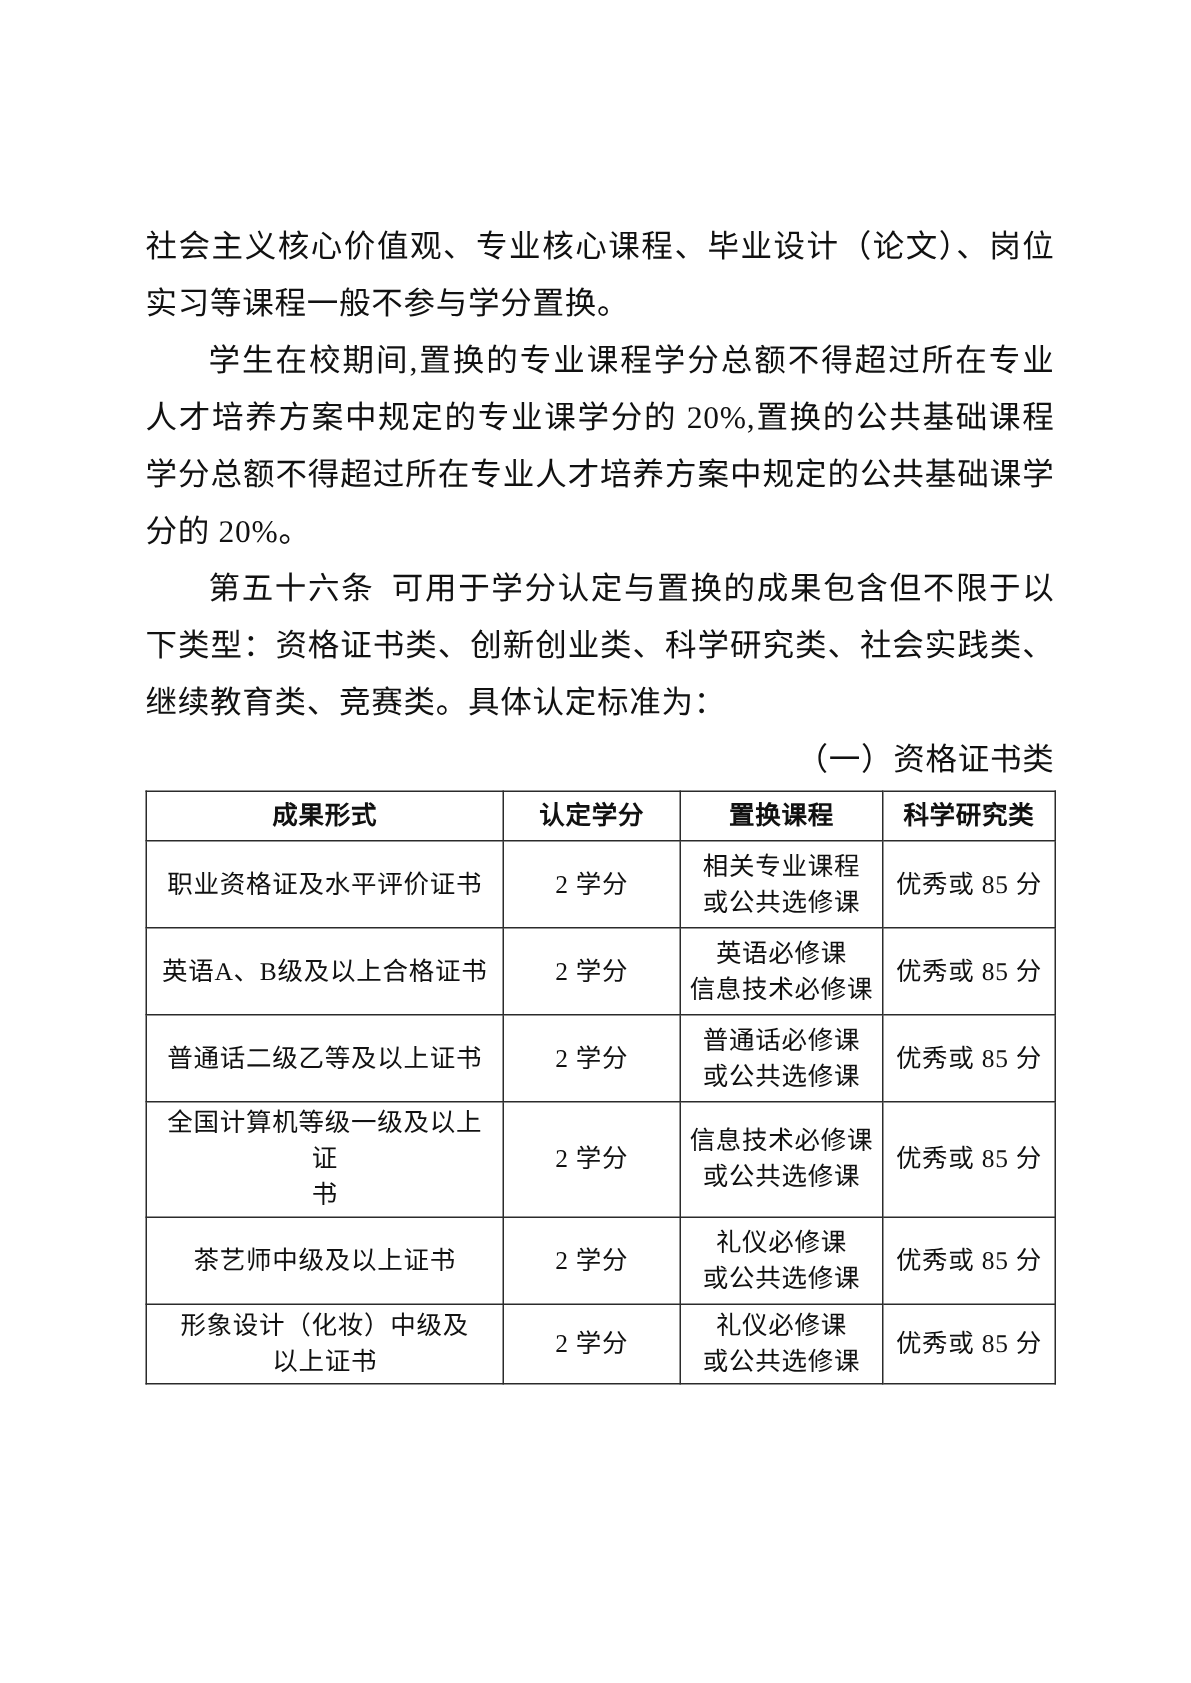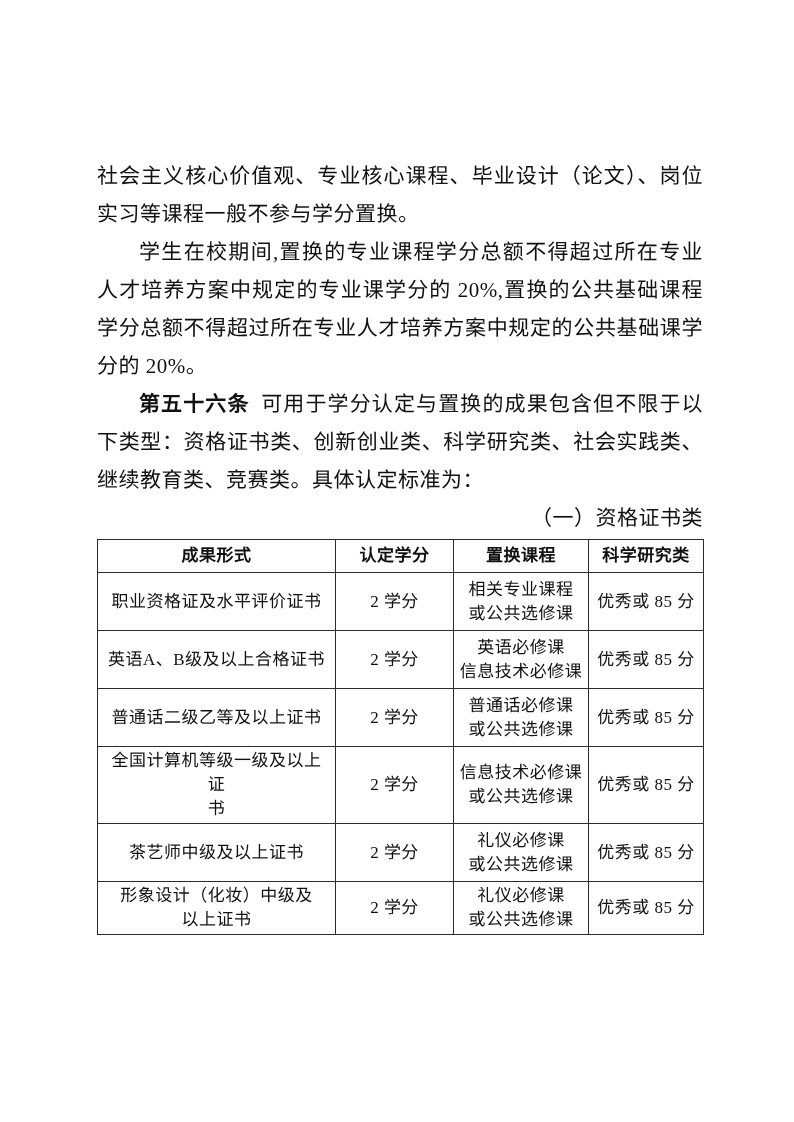--- a/index.html
+++ b/index.html
@@ -12,36 +12,36 @@
     width: 794px;
     height: 1122px;
     background: #ffffff;
     overflow: hidden;
     font-family: "Liberation Serif", "DejaVu Serif", serif;
     color: #111111;
   }
   .content {
     position: absolute;
     left: 97px;
-    top: 16px;
+    top: 4px;
     width: 606px;
     padding-top: 141px;
   }
   .para {
     margin: 0;
     font-size: 21px;
     line-height: 38px;
     text-align: justify;
     text-justify: inter-character;
     letter-spacing: 0.5px;
   }
   .para.indent { text-indent: 2em; }
   .para.indent-small { text-indent: 0.85em; text-align: right; }
   .article-lead {
-    font-weight: bold;
+    font-weight: normal;
     margin-right: 0.55em;
   }
   table.cert-table {
     margin-top: 2px;
     width: 606px;
     border-collapse: collapse;
     table-layout: fixed;
   }
   .cert-table col.c1 { width: 238px; }
   .cert-table col.c2 { width: 118px; }

